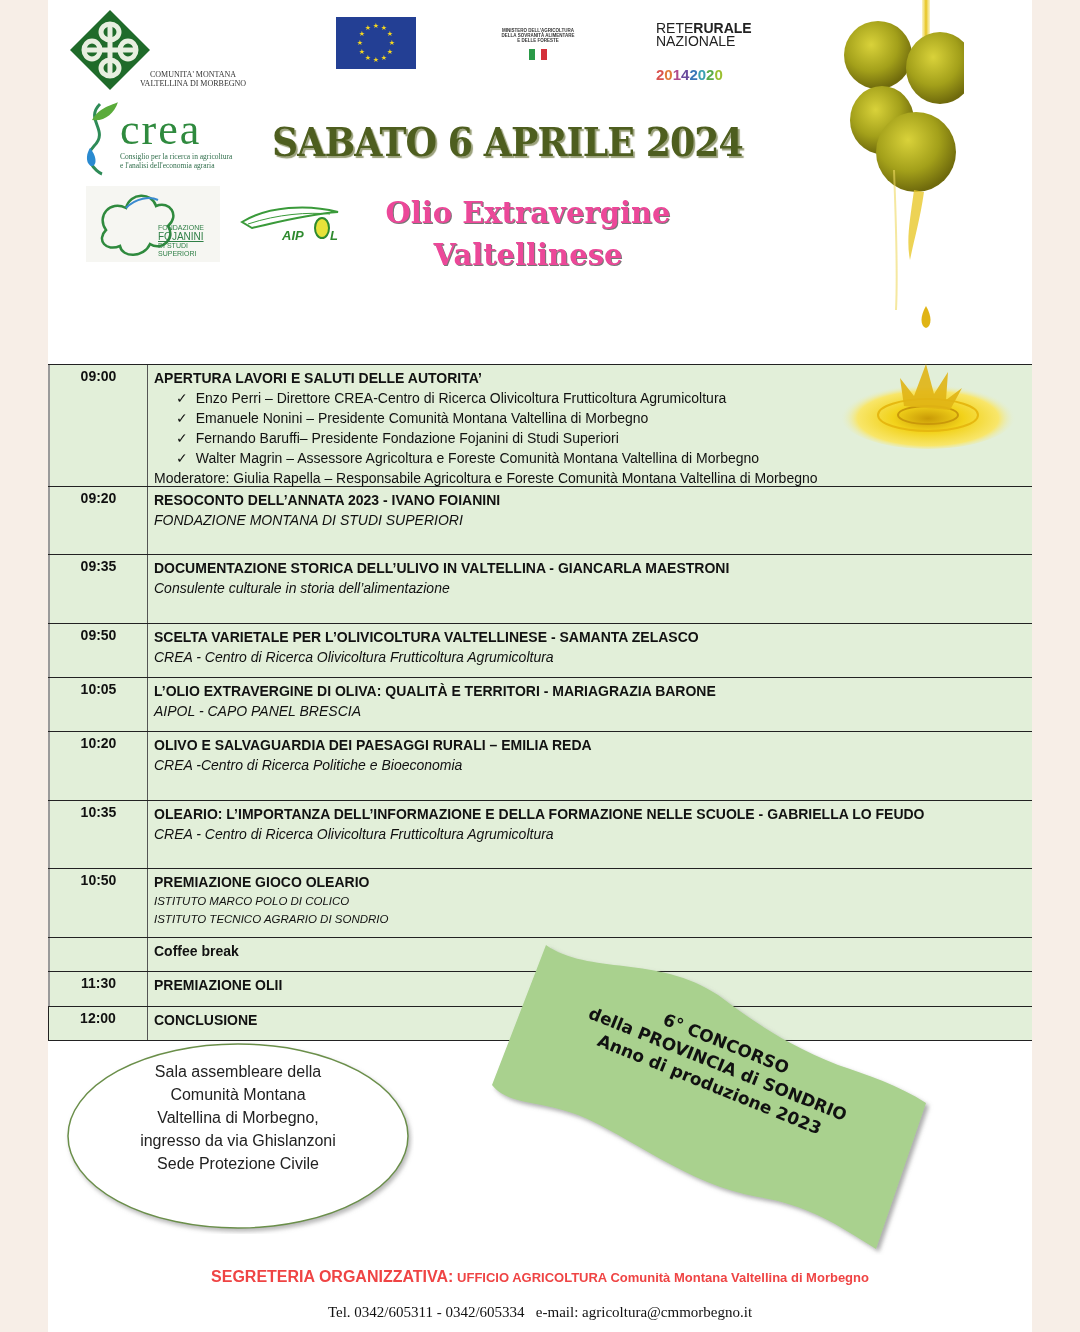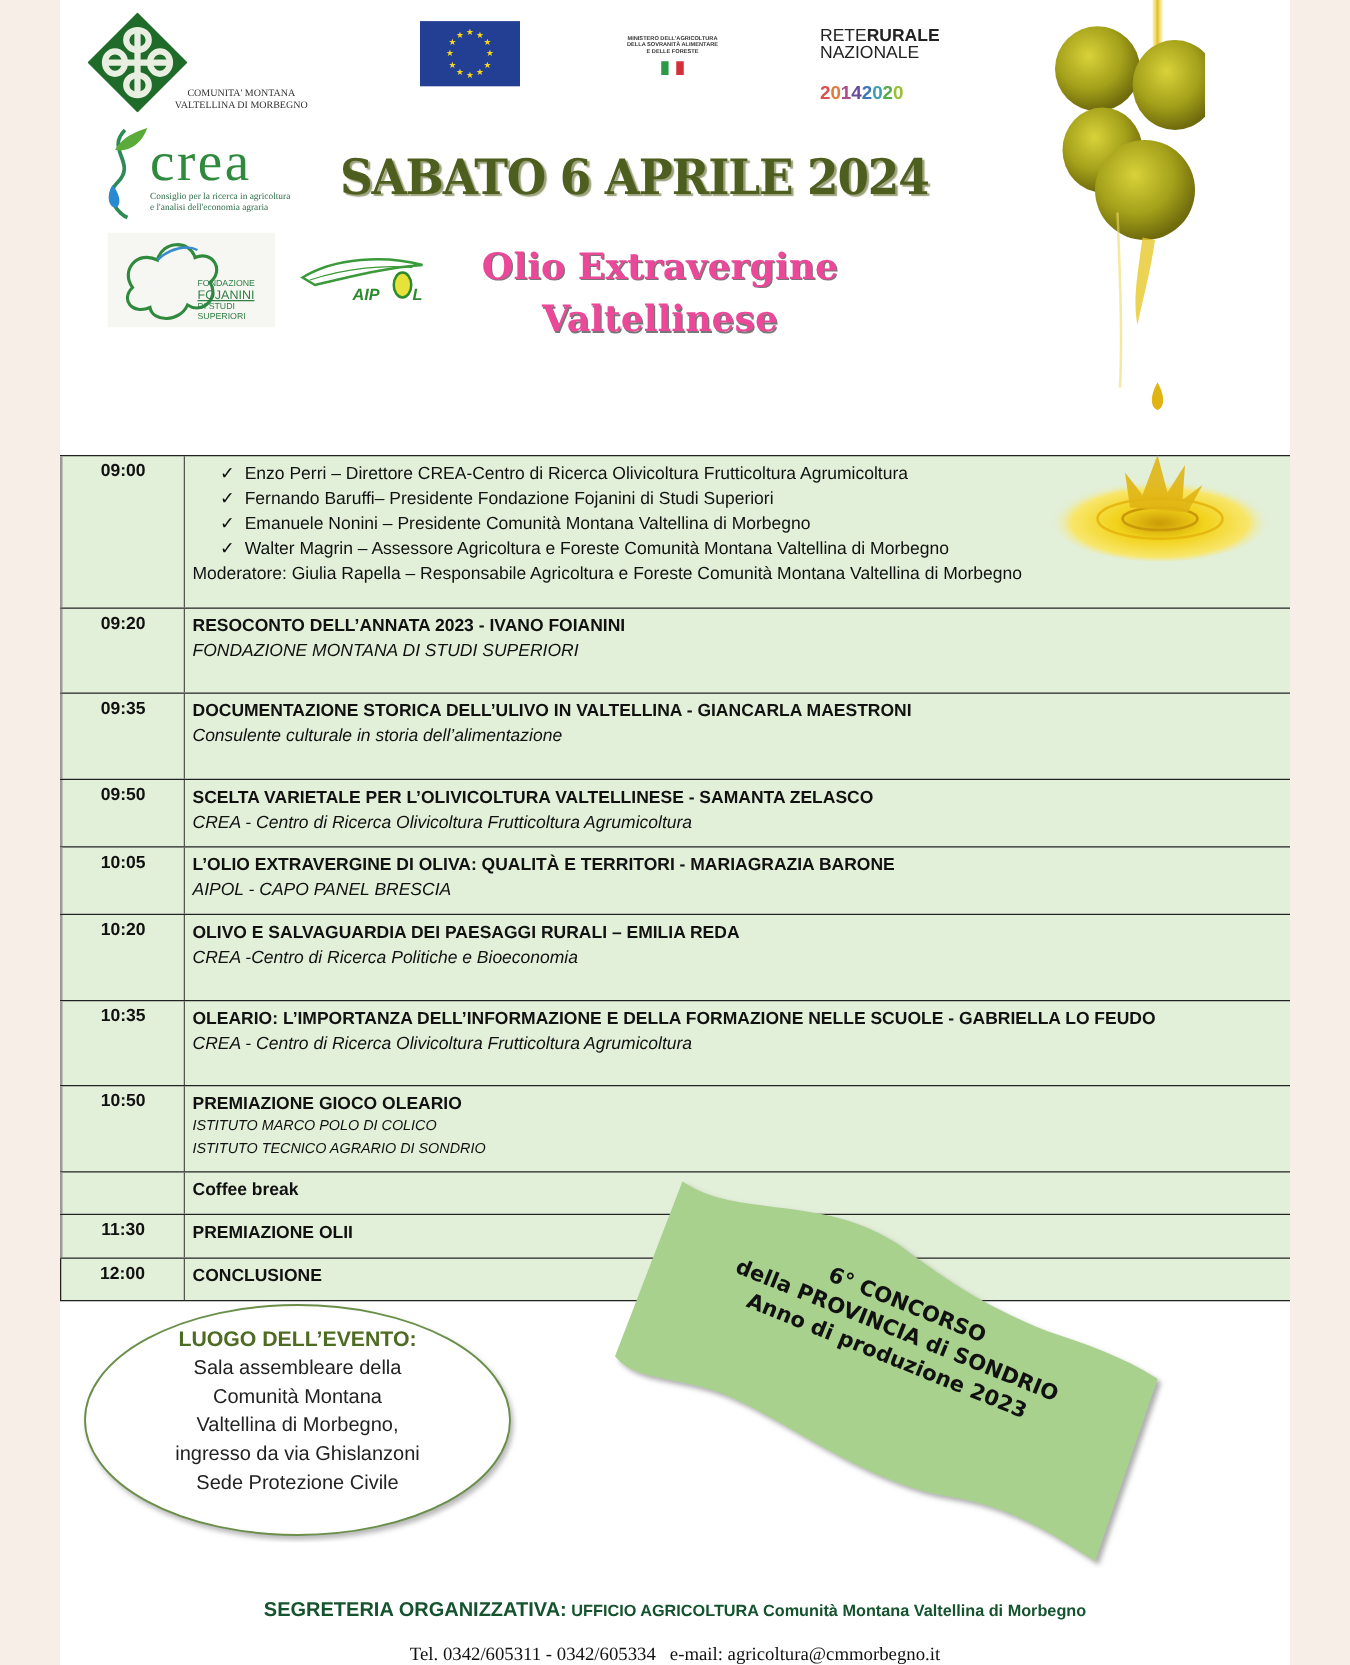--- a/index.html
+++ b/index.html
@@ -35,21 +35,21 @@
   .row .content .s{font-style:italic;font-size:14px;}
   .row .content .xs{font-style:italic;font-size:11.5px;line-height:18px;}
   .check{padding-left:22px;}
   .check:before{content:"\2713";margin-right:8px;}
   .splash{left:790px;top:360px;width:180px;height:90px;}
   .banner{left:440px;top:935px;width:460px;height:320px;}
   .venue{left:16px;top:1040px;width:350px;height:194px;}
   .venue-text{left:40px;top:1060px;width:300px;text-align:center;color:#222;font-size:16px;line-height:23px;}
   .venue-title{font-weight:bold;color:#4e6b22;font-size:17px;}
   .footer{left:0;top:1268px;width:984px;text-align:center;}
-  .f1{font-size:13px;font-weight:bold;color:#14532d;margin-top:12px;}
+  .f1{font-size:13px;font-weight:bold;color:#ef4444;}
   .f1 .big{font-size:16px;}
   .f2{font-family:"Liberation Serif",serif;font-size:15px;color:#111;margin-top:18px;}
   .f3{font-family:"Liberation Serif",serif;font-size:14px;font-weight:bold;color:#3d6b2a;margin-top:14px;letter-spacing:1px;}
 </style>
 </head>
 <body>
 
 <div class="page">
 
   <svg class="abs cm-logo" viewBox="0 0 80 80">
@@ -173,23 +173,24 @@
     <div class="row" style="top:12px;height:34px;margin-top:36px;">
       <div class="time">08:30</div>
       <div class="content">
         <div class="t">ACCOGLIENZA E REGISTRAZIONE PARTECIPANTI</div>
       </div>
     </div>
 
     <div class="row" style="top:34px;height:122px;">
       <div class="time">09:00</div>
       <div class="content">
+        <div class="t">APERTURA LAVORI E SALUTI DELLE AUTORITA’</div>
         <div class="check">Enzo Perri – Direttore CREA-Centro di Ricerca Olivicoltura Frutticoltura Agrumicoltura</div>
+        <div class="check">Emanuele Nonini – Presidente Comunità Montana Valtellina di Morbegno</div>
         <div class="check">Fernando Baruffi– Presidente Fondazione Fojanini di Studi Superiori</div>
-        <div class="check">Emanuele Nonini – Presidente Comunità Montana Valtellina di Morbegno</div>
         <div class="check">Walter Magrin – Assessore Agricoltura e Foreste Comunità Montana Valtellina di Morbegno</div>
         <div>Moderatore: Giulia Rapella – Responsabile Agricoltura e Foreste Comunità Montana Valtellina di Morbegno</div>
       </div>
     </div>
 
     <div class="row" style="top:156px;height:68px;">
       <div class="time">09:20</div>
       <div class="content">
         <div class="t">RESOCONTO DELL’ANNATA 2023 - IVANO FOIANINI</div>
         <div class="s">FONDAZIONE MONTANA DI STUDI SUPERIORI</div>
@@ -298,21 +299,20 @@
 
   <svg class="abs venue" viewBox="0 0 350 194">
     <defs>
         <filter id="sh2" x="-5%" y="-5%" width="115%" height="120%">
           <feDropShadow dx="2" dy="3" stdDeviation="2" flood-color="#888" flood-opacity="0.6"></feDropShadow>
         </filter>
       </defs>
     <ellipse cx="174" cy="96" rx="170" ry="92" fill="#ffffff" stroke="#6b8f4a" stroke-width="1.5" filter="url(#sh2)"></ellipse>
   </svg>
   <div class="abs venue-text">
-    <div class="venue-title">LUOGO DELL’EVENTO:</div>
     <div>Sala assembleare della</div>
     <div>Comunità Montana</div>
     <div>Valtellina di Morbegno,</div>
     <div>ingresso da via Ghislanzoni</div>
     <div>Sede Protezione Civile</div>
   </div>
 
   <div class="abs footer">
     <div class="f1">
       <span class="big">SEGRETERIA ORGANIZZATIVA:</span>

